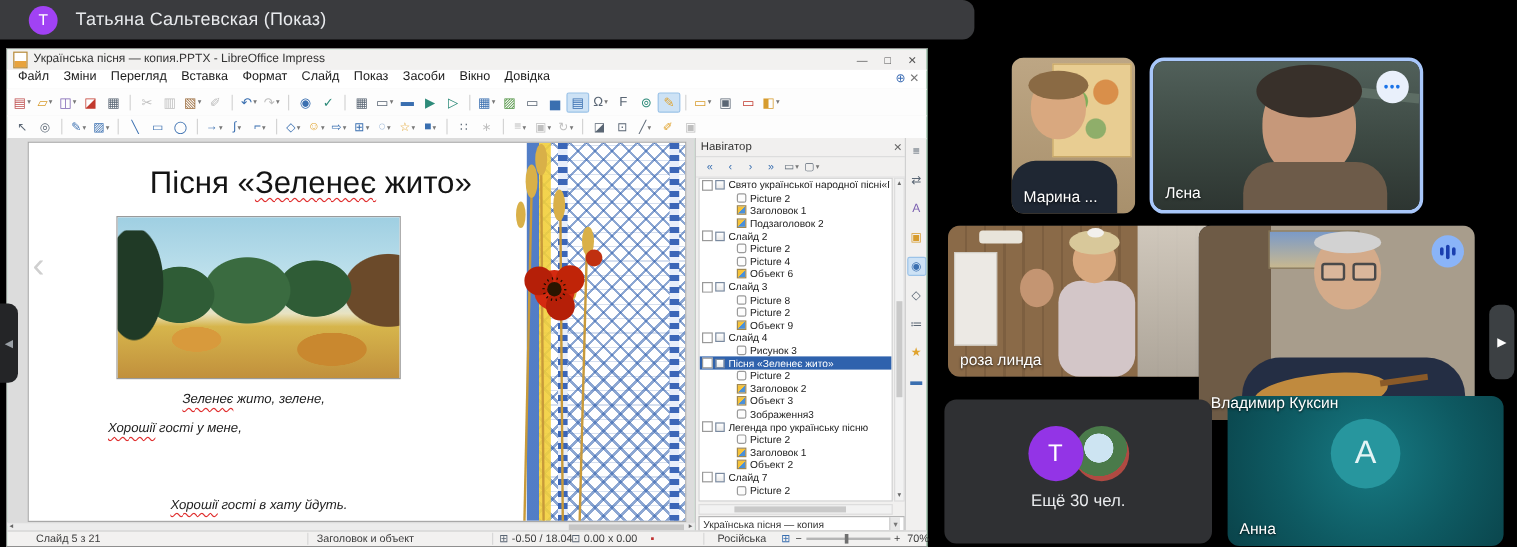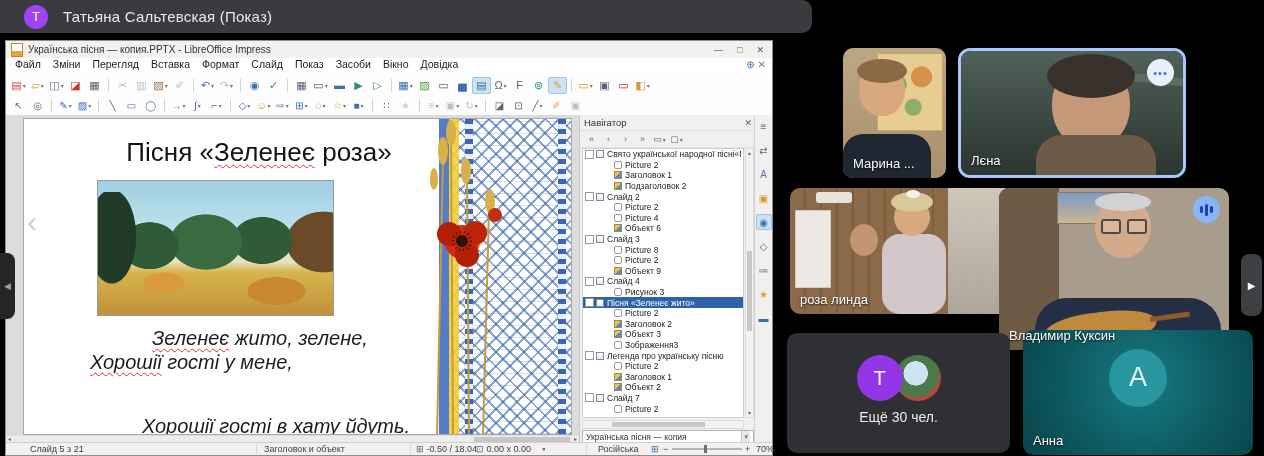--- a/index.html
+++ b/index.html
@@ -46,21 +46,21 @@
   .p-trees{position:absolute;left:0;top:18%;width:100%;height:55%;background:
     radial-gradient(ellipse 42px 34px at 22% 55%,#2f5c36 0 68%,transparent 70%),
     radial-gradient(ellipse 52px 40px at 46% 50%,#3a6b40 0 68%,transparent 70%),
     radial-gradient(ellipse 44px 34px at 70% 48%,#2f5c36 0 68%,transparent 70%),
     radial-gradient(ellipse 54px 44px at 96% 50%,#6b4a2a 0 68%,transparent 70%);}
   .p-dark-tree{position:absolute;left:-2%;top:8%;width:20%;height:74%;
     background:radial-gradient(ellipse at 40% 45%,#203a26 0 60%,transparent 62%);}
   .p-hay{position:absolute;left:0;bottom:0;width:100%;height:34%;background:
     radial-gradient(ellipse 30px 15px at 28% 30%,#d89a3c 0 68%,transparent 70%),
     radial-gradient(ellipse 42px 20px at 76% 48%,#c9882f 0 68%,transparent 70%);}
-  .lyr{position:absolute;font-style:italic;font-size:20px;color:#1c1c1c;white-space:nowrap;}
+  .lyr{position:absolute;font-style:italic;font-size:11px;color:#1c1c1c;white-space:nowrap;}
   .ly1{top:208px;left:128px}.ly2{top:232px;left:66px}.ly3{top:271px;left:106px}.ly4{top:296px;left:118px}
   .ornament{position:absolute;right:0;top:0;bottom:0;width:122px;background-color:#fff;background-image:
     repeating-linear-gradient(45deg,rgba(47,95,174,.55) 0 2px,transparent 2px 10px),
     repeating-linear-gradient(-45deg,rgba(47,95,174,.55) 0 2px,transparent 2px 10px),
     repeating-linear-gradient(0deg,rgba(47,95,174,.20) 0 1px,transparent 1px 12px);}
   .ornament::before,.ornament::after{content:"";position:absolute;top:0;bottom:0;width:8px;
     background:repeating-linear-gradient(0deg,#3b66b8 0 5px,#e8eefa 5px 10px);}
   .ornament::before{left:16px}.ornament::after{right:5px}
   .ribbon{position:absolute;right:112px;top:0;bottom:0;width:20px;
     background:linear-gradient(90deg,#3f6fc0 0 50%,#f2cf3a 50% 100%);opacity:.9;}
@@ -290,21 +290,21 @@
         <span class="tbi c-slate">◪</span>
         <span class="tbi c-slate">⊡</span>
         <span class="tbi c-slate dd">╱</span>
         <span class="tbi c-amber">✐</span>
         <span class="tbi dis">▣</span>
       </div>
 
     <div class="slide-area">
       <div class="slide">
         <div class="slide-title">
-          <span>Пісня «</span><span class="sq">Зеленеє</span><span> роза»</span>
+          <span>Пісня «</span><span class="sq">Зеленеє</span><span> жито»</span>
         </div>
         <div class="painting">
           <div class="p-sky"></div>
           <div class="p-trees"></div>
           <div class="p-dark-tree"></div>
           <div class="p-hay"></div>
         </div>
         <div class="ornament"></div>
         <div class="ribbon"></div>
         <svg class="decor-svg" viewBox="0 0 130 317">

